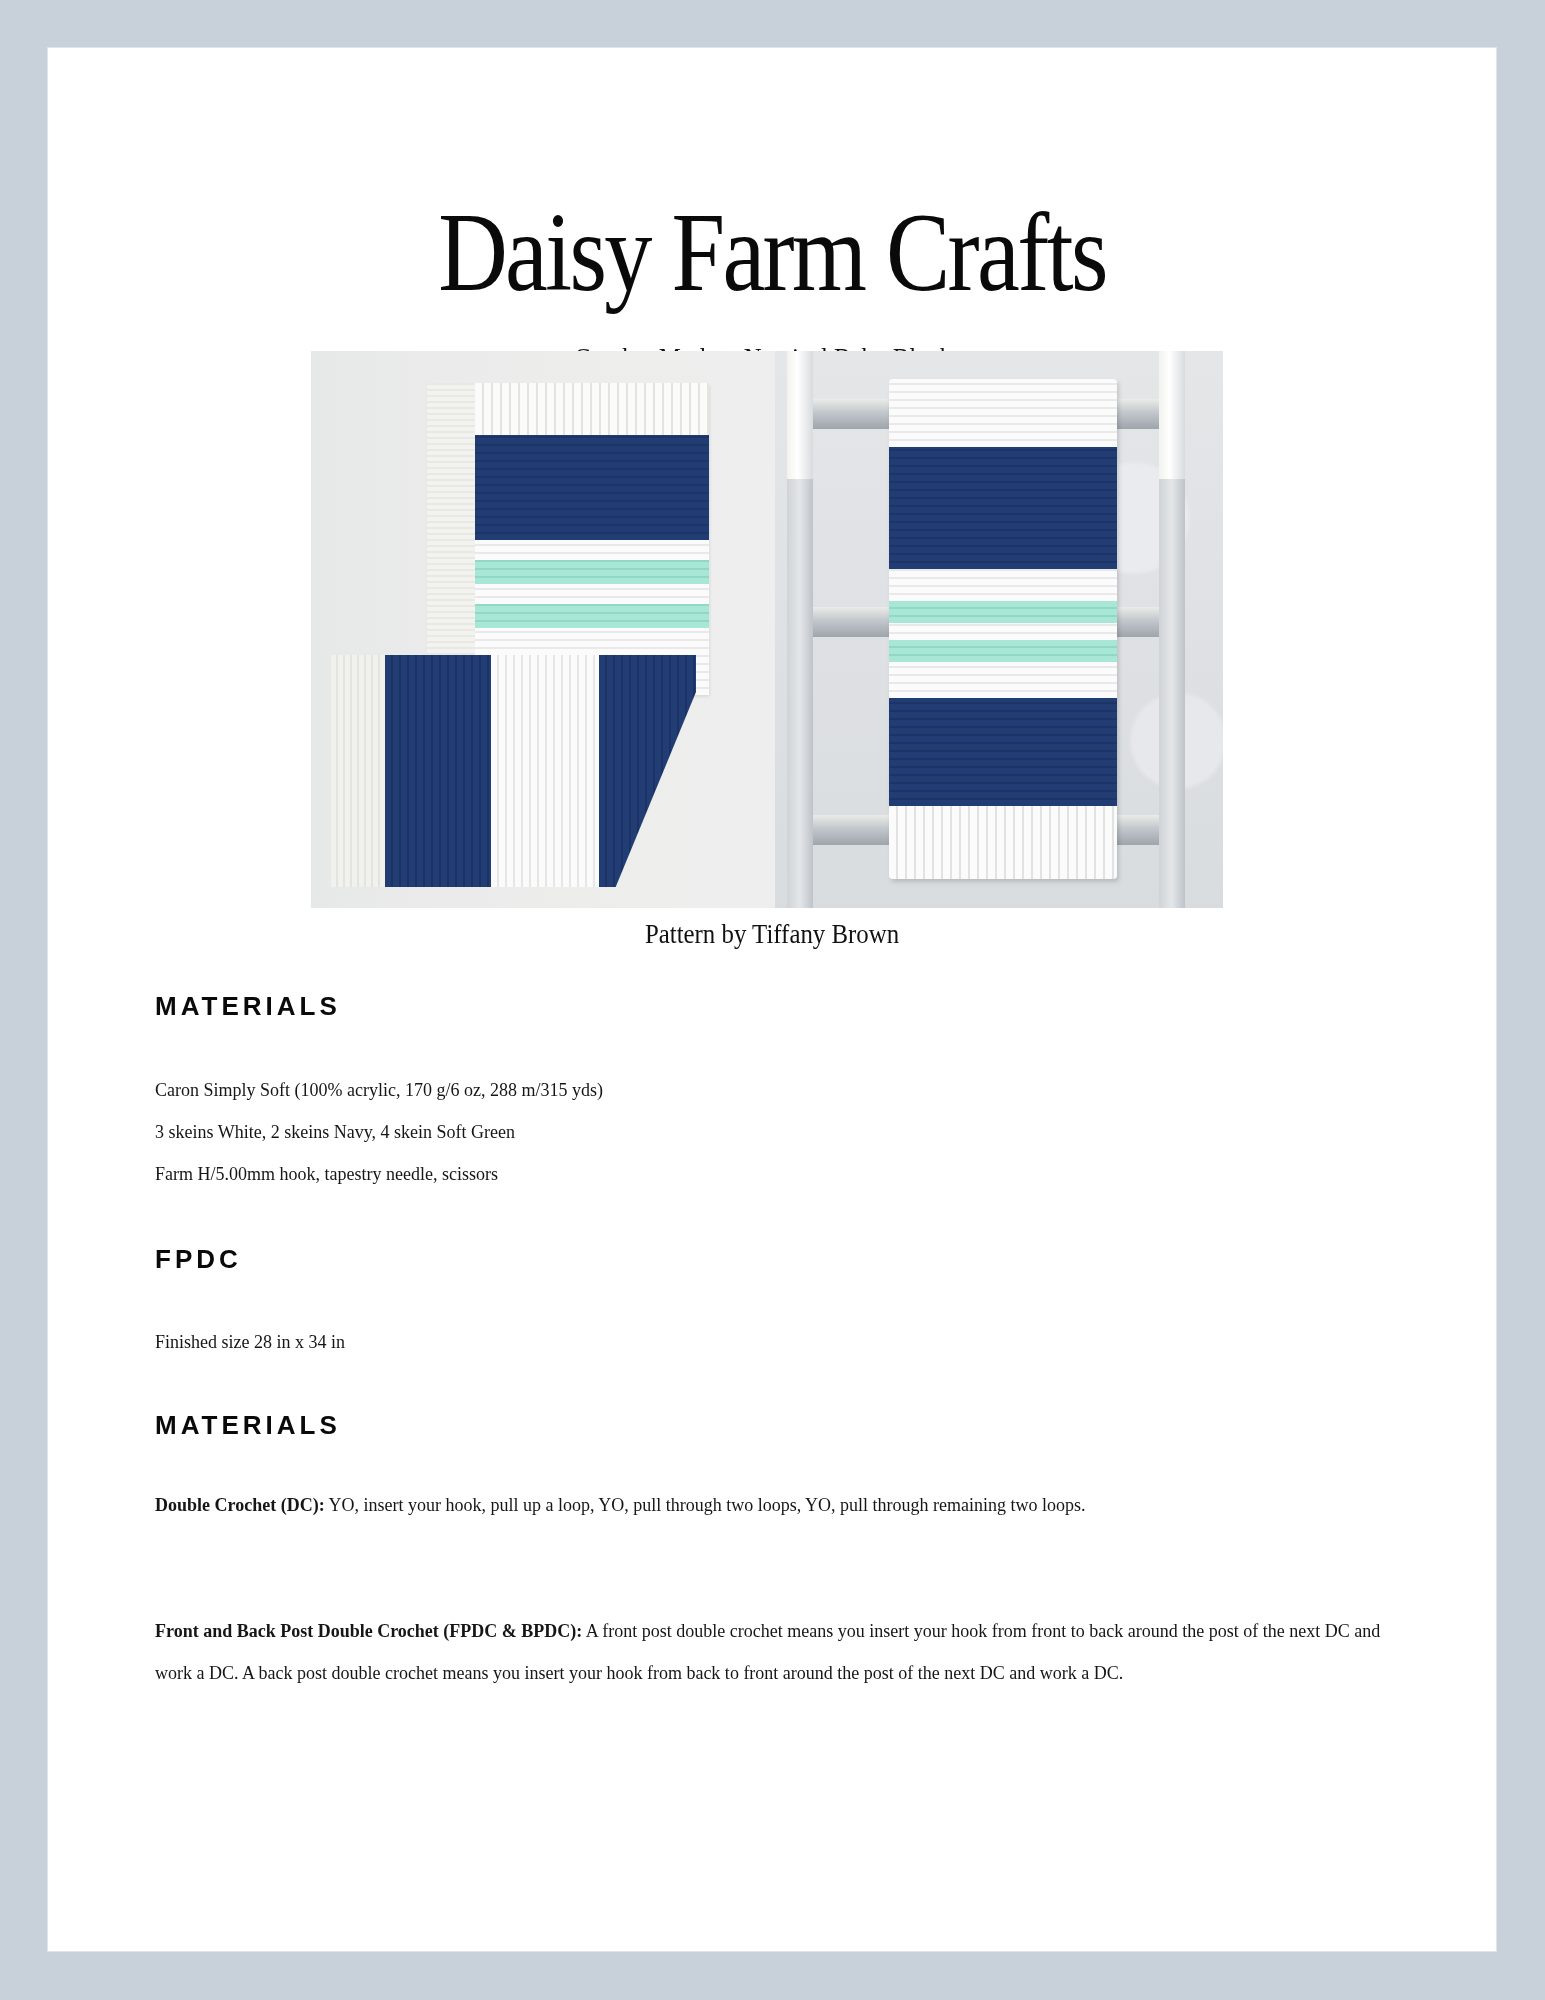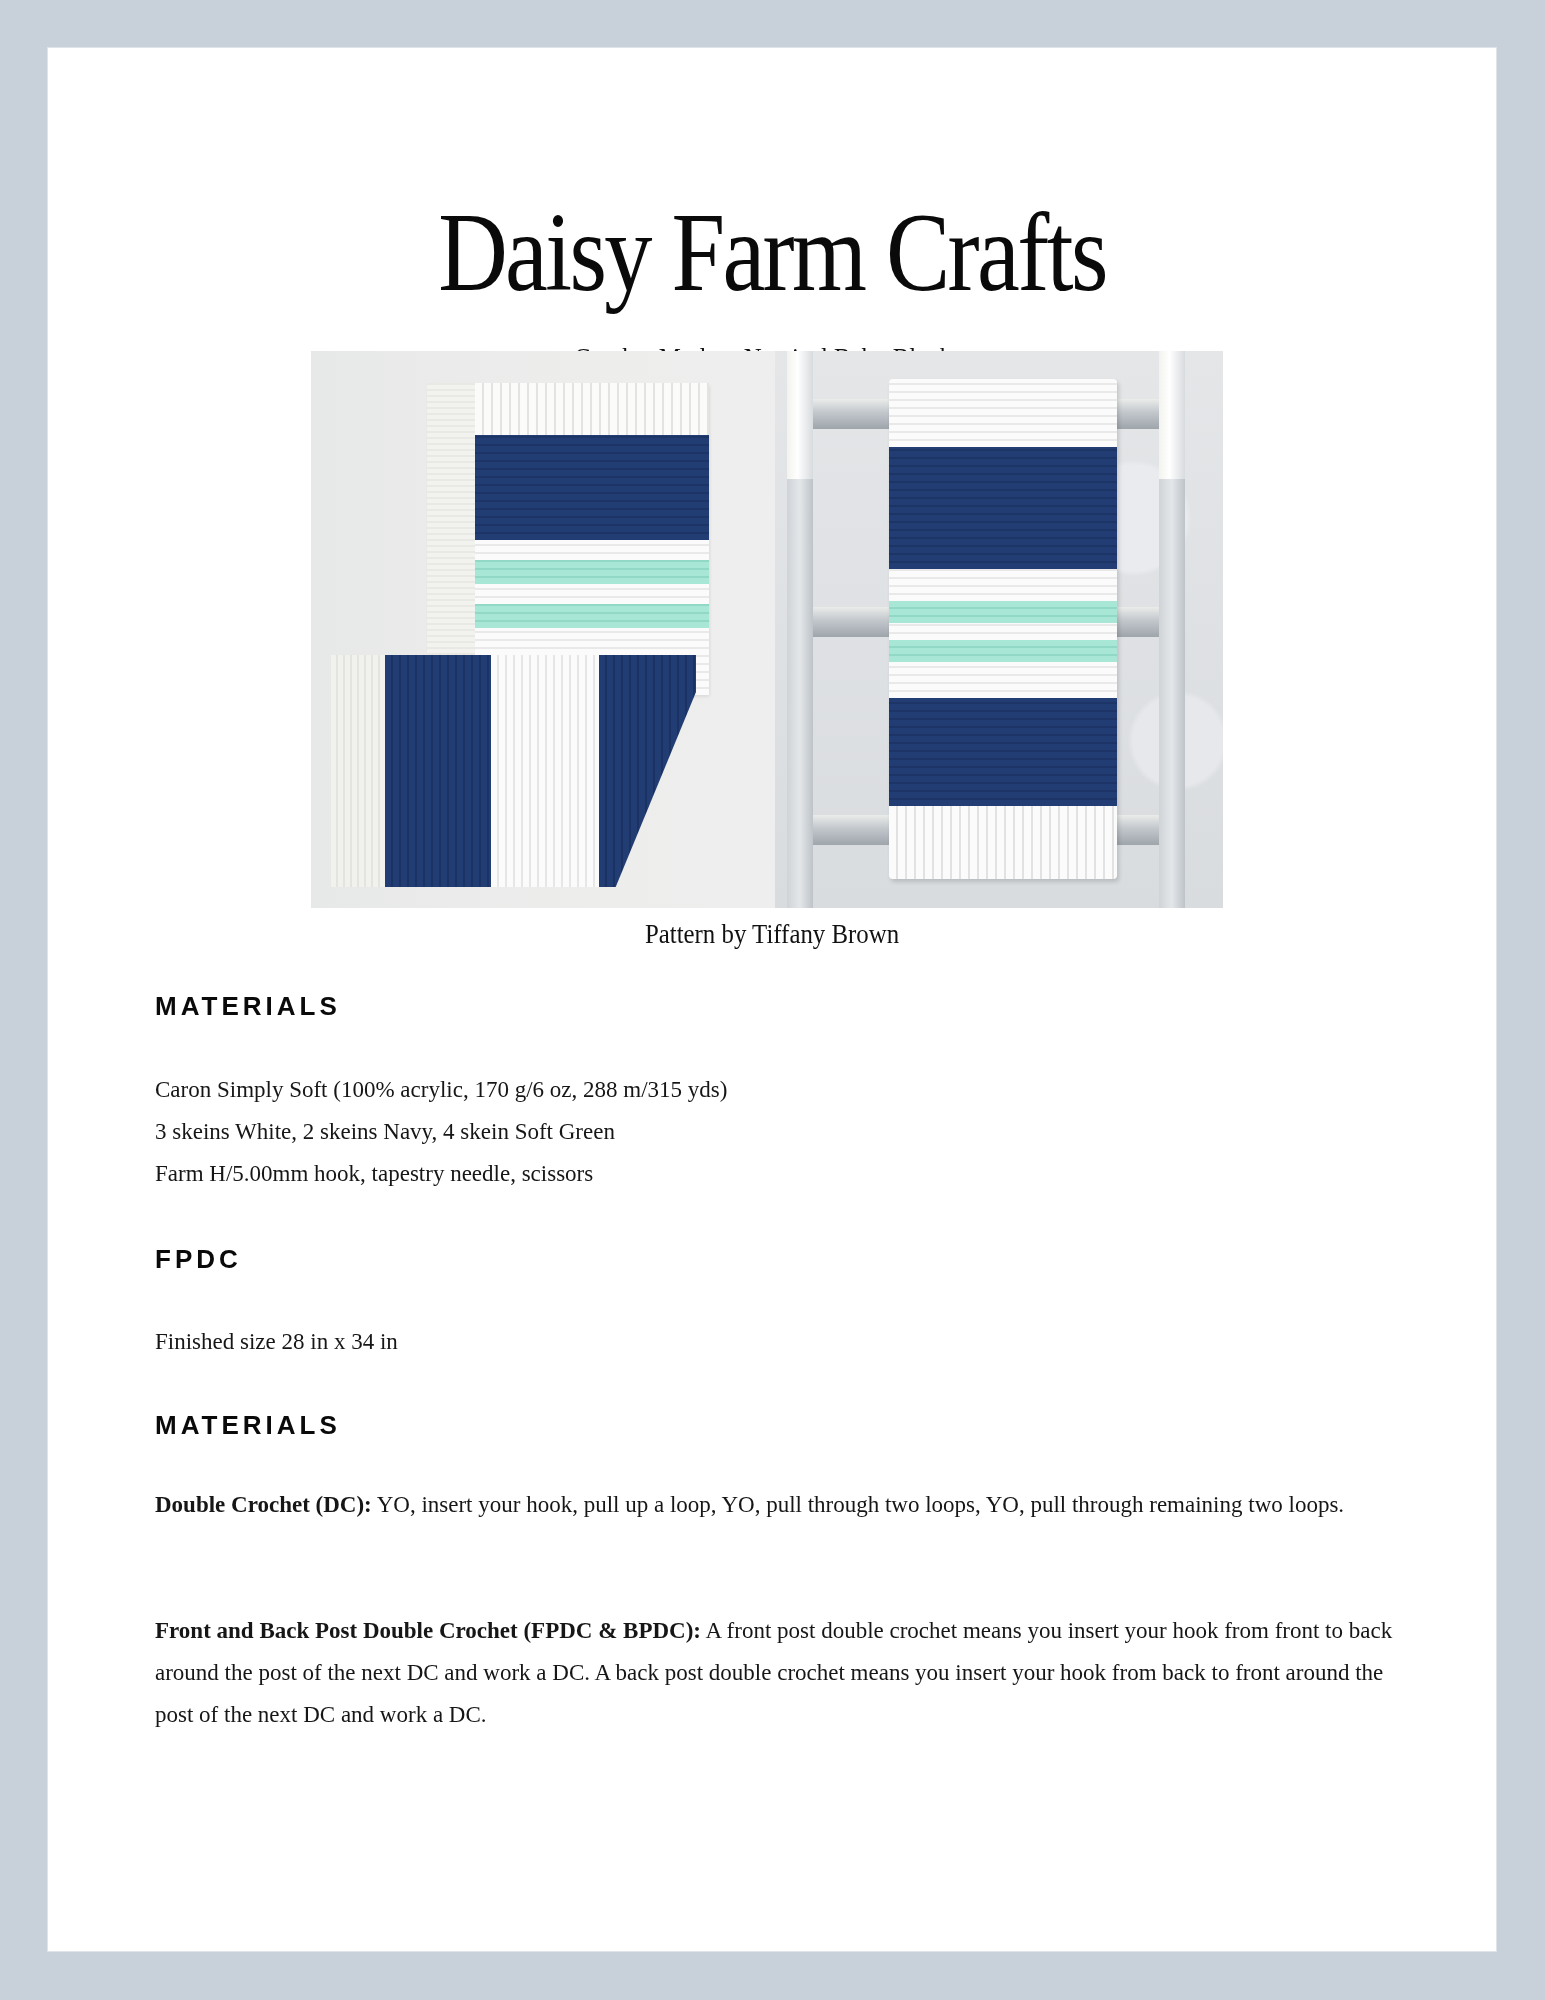--- a/index.html
+++ b/index.html
@@ -155,21 +155,21 @@
       font-size: 26px;
       letter-spacing: 4px;
       color: #0a0a0a;
       line-height: 1;
     }
     .body {
       position: absolute;
       left: 107px;
       width: 1240px;
       font-family: "Liberation Serif", "DejaVu Serif", serif;
-      font-size: 23px;
+      font-size: 18px;
       line-height: 42px;
       color: #161616;
     }
     .body .line { display: block; white-space: nowrap; }
     .body b { font-weight: bold; text-align: center; }
     .para { white-space: normal; }
   </style>
 </head>
 <body>
 

